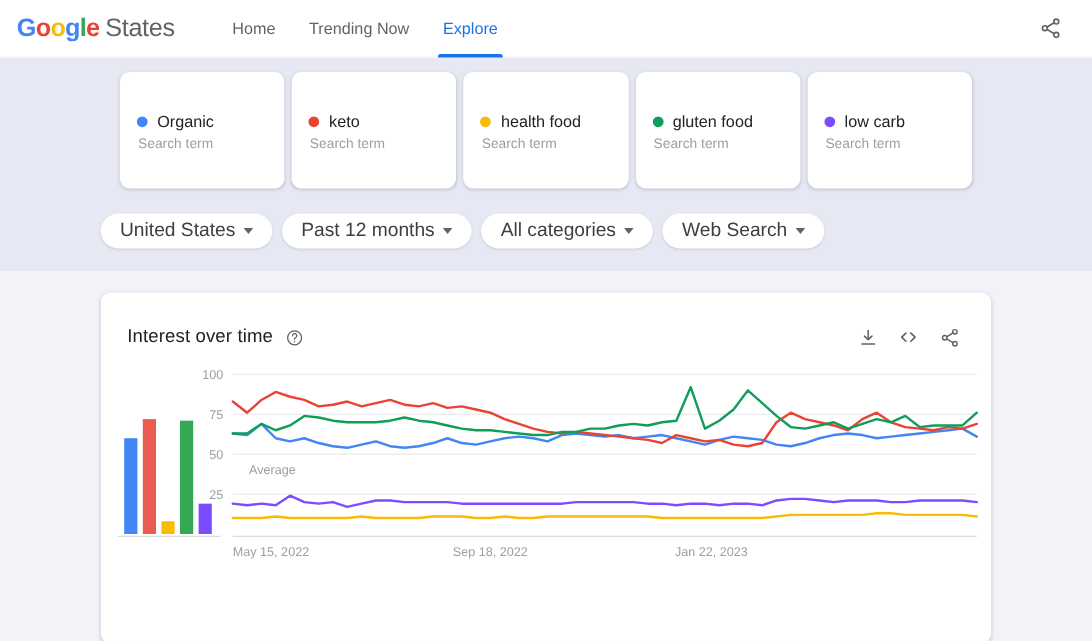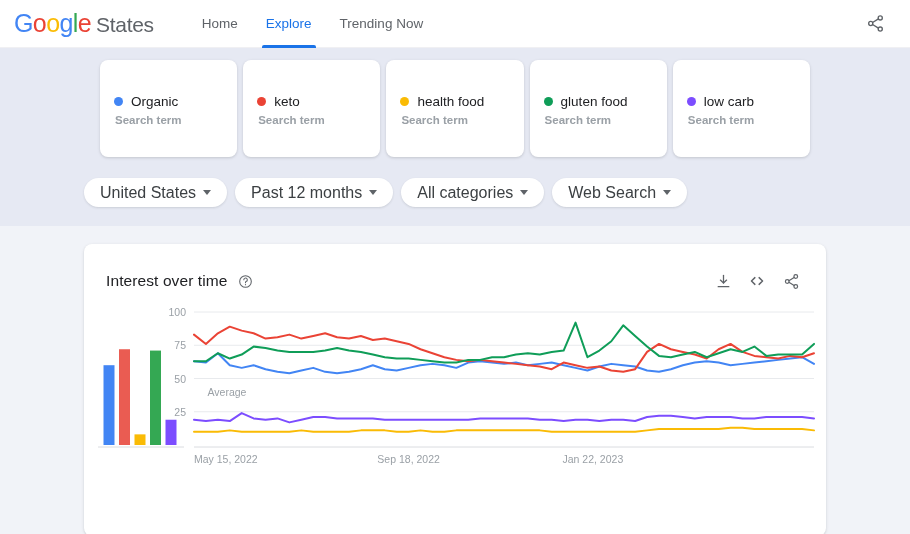--- a/index.html
+++ b/index.html
@@ -17,21 +17,21 @@
   .topbar {
     height: 48px;
     background: #ffffff;
     display: flex;
     align-items: center;
     padding: 0 18px 0 14px;
     position: relative;
     border-bottom: 1px solid #f0f0f3;
   }
   .brand { display: flex; align-items: baseline; margin-right: 34px; }
-  .g-logo { font-size: 25px; letter-spacing: -0.6px; font-weight: 400; }
+  .g-logo { font-size: 21px; letter-spacing: -0.6px; font-weight: 700; }
   .g-logo span { display: inline-block; }
   .c-b { color: #4285F4; } .c-r { color: #EA4335; }
   .c-y { color: #FBBC05; } .c-g { color: #34A853; }
   .brand-word { font-size: 21px; color: #5f6368; margin-left: 5px; letter-spacing: -0.3px; }
 
   .nav { display: flex; align-items: flex-end; height: 48px; }
   .nav-item {
     font-size: 13.5px;
     color: #5f6368;
     padding: 0 14px;
@@ -73,21 +73,21 @@
     border-radius: 8px;
     height: 97px;
     position: relative;
     box-shadow: 0 1px 2px rgba(60,64,67,.12), 0 1px 3px 1px rgba(60,64,67,.06);
     cursor: pointer;
   }
   .term-inner { position: absolute; left: 14px; top: 34px; }
   .term-head { display: flex; align-items: center; gap: 8px; }
   .dot { width: 9px; height: 9px; border-radius: 50%; flex: none; }
   .term-name { font-size: 13.5px; color: #202124; }
-  .term-sub { font-size: 11.5px; color: #9aa0a6; margin-top: 5px; margin-left: 1px; font-weight: bold; }
+  .term-sub { font-size: 11.5px; color: #9aa0a6; margin-top: 5px; margin-left: 1px; }
 
   .filters-row {
     display: flex;
     gap: 8px;
     padding: 0 84px;
     margin-top: 21px;
   }
   .chip {
     background: #ffffff;
     border-radius: 18px;
@@ -145,22 +145,22 @@
 <div id="app">
 
   <div class="topbar">
     <div class="brand">
       <span class="g-logo" aria-label="Google"><span class="c-b">G</span><span class="c-r">o</span><span class="c-y">o</span><span class="c-b">g</span><span class="c-g">l</span><span class="c-r">e</span></span>
       <span class="brand-word">States</span>
     </div>
 
     <div class="nav">
       <div class="nav-item">Home</div>
+      <div class="nav-item">Trending Now</div>
       <div class="nav-item active">Explore</div>
-      <div class="nav-item">Trending Now</div>
     </div>
 
     <div class="topbar-right">
       <div class="icon-btn">
         <svg width="19" height="19" viewBox="0 0 24 24" fill="none" stroke="#5f6368" stroke-width="1.7" stroke-linecap="round" stroke-linejoin="round">
           <circle cx="18" cy="5" r="2.6"></circle>
           <circle cx="6" cy="12" r="2.6"></circle>
           <circle cx="18" cy="19" r="2.6"></circle>
           <line x1="8.3" y1="10.8" x2="15.7" y2="6.2"></line>
           <line x1="8.3" y1="13.2" x2="15.7" y2="17.8"></line>

